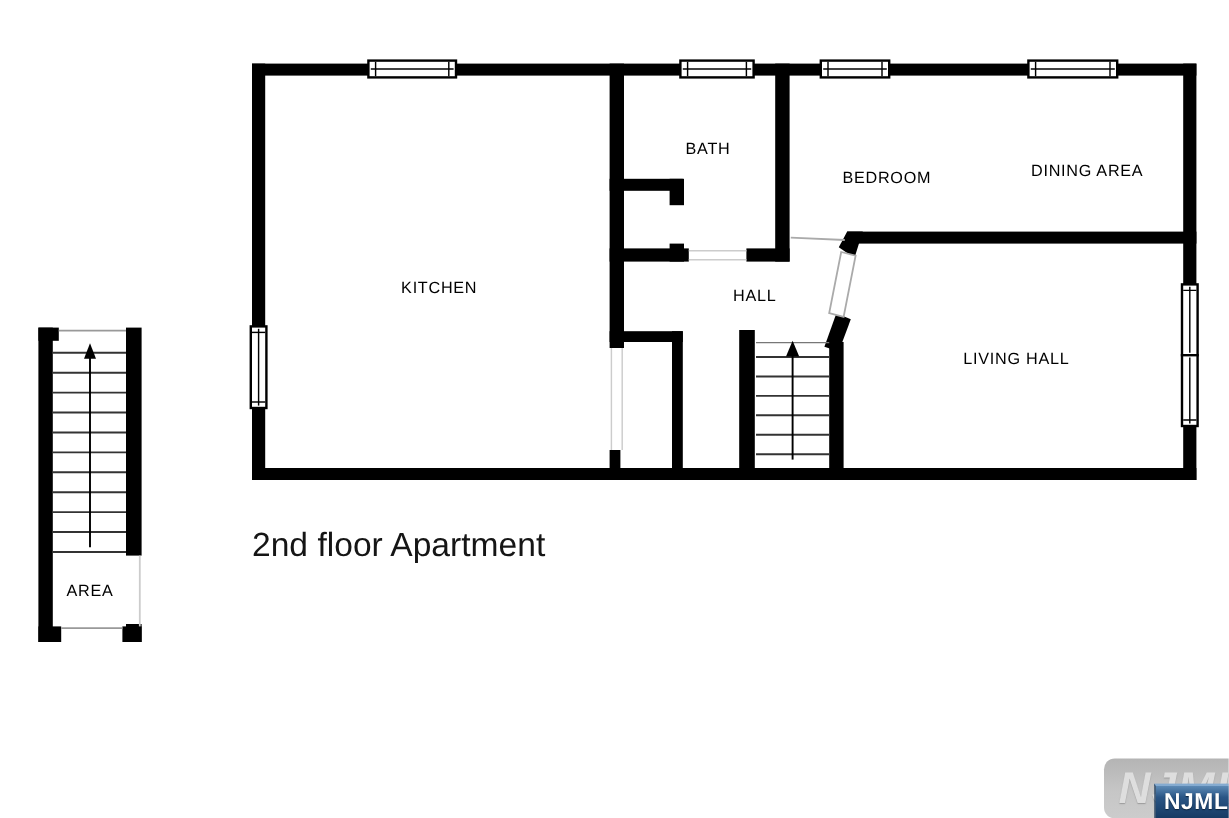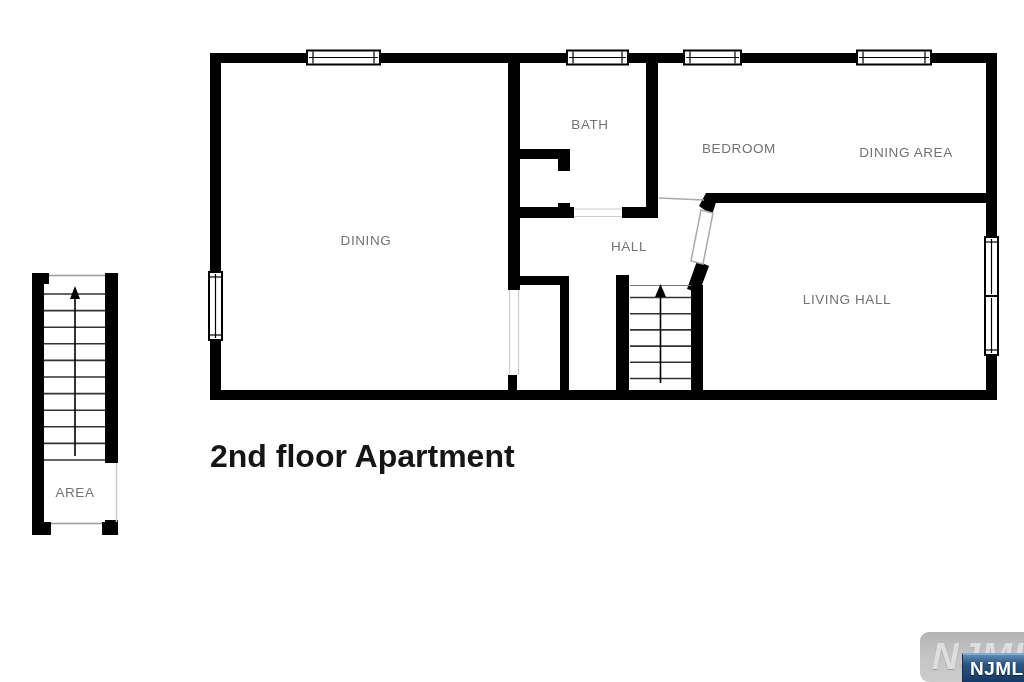--- a/index.html
+++ b/index.html
@@ -3,25 +3,25 @@
 <meta charset="utf-8">
 <style>
   html,body{margin:0;padding:0;background:#fff;}
   .canvas{
     position:relative;width:1024px;height:682px;background:#fff;
     overflow:hidden;font-family:"Liberation Sans","DejaVu Sans",sans-serif;
   }
   .plan-svg{position:absolute;left:0;top:0;}
   .room-label{
     position:absolute;transform:translate(-50%,-50%);
-    font-size:13.5px;letter-spacing:.6px;color:#737373;white-space:nowrap;
+    font-size:13.5px;letter-spacing:.6px;color:#000000;white-space:nowrap;
   }
   .plan-title{
     position:absolute;left:210px;top:438px;
-    font-size:32px;color:#151515;white-space:nowrap;font-weight:bold;
+    font-size:28px;color:#151515;white-space:nowrap;
   }
   .wm-gray{
     position:absolute;left:920px;top:632px;width:120px;height:50px;
     background:linear-gradient(180deg,#b4b4b4 0%,#c6c6c6 55%,#cccccc 100%);
     border-radius:9px;overflow:hidden;
   }
   .wm-gray span{
     display:block;margin:4px 0 0 12px;
     font-size:37px;font-weight:bold;font-style:italic;line-height:42px;
     color:#dedede;text-shadow:0 1px 1px #9a9a9a;letter-spacing:1px;
@@ -173,24 +173,24 @@
         <line x1="44" y1="443.4" x2="105" y2="443.4"></line>
         <line x1="44" y1="460" x2="105" y2="460"></line>
       </g>
       <g>
         <line x1="75" y1="456" x2="75" y2="296" stroke="#000000" stroke-width="1.6"></line>
         <polygon points="75,286 70,299 80,299" fill="#000000"></polygon>
       </g>
     </g>
   </svg>
 
-  <div class="room-label" style="left:366px;top:240px">DINING</div>
+  <div class="room-label" style="left:366px;top:240px">KITCHEN</div>
   <div class="room-label" style="left:590px;top:124px">BATH</div>
   <div class="room-label" style="left:739px;top:148px">BEDROOM</div>
-  <div class="room-label" style="left:906px;top:152px">DINING AREA</div>
+  <div class="room-label" style="left:906px;top:142px">DINING AREA</div>
   <div class="room-label" style="left:629px;top:246px">HALL</div>
   <div class="room-label" style="left:847px;top:299px">LIVING HALL</div>
   <div class="room-label" style="left:75px;top:492px">AREA</div>
 
   <div class="plan-title">2nd floor Apartment</div>
 
   <div class="wm-gray">
     <span>NJMLS</span>
   </div>
   <div class="wm-badge">

